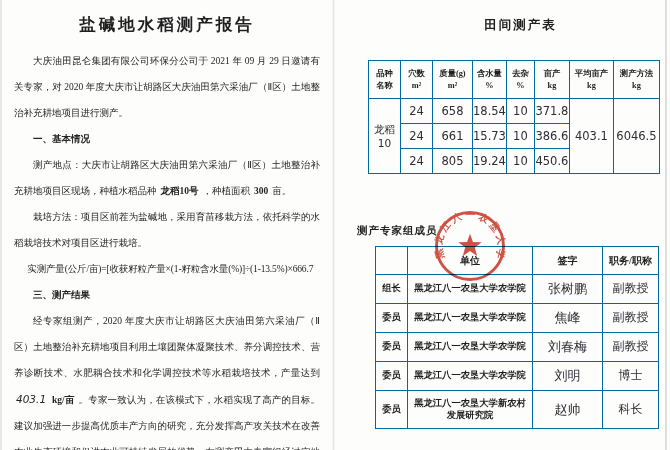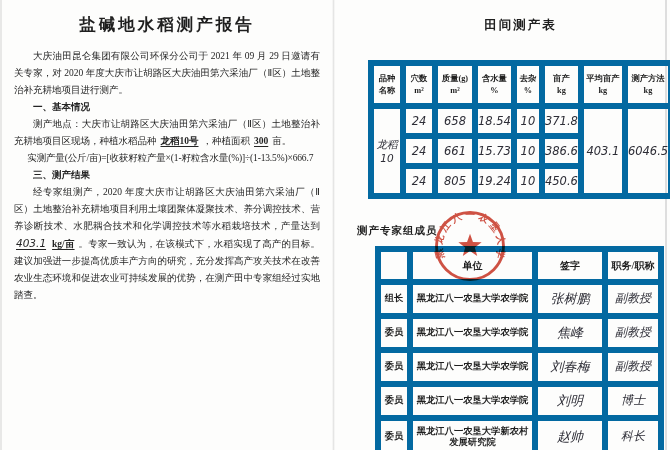--- a/index.html
+++ b/index.html
@@ -6,35 +6,35 @@
   #stage{position:relative;width:670px;height:450px;background:#fdfdfc;overflow:hidden;
          font-family:"Liberation Serif",serif;color:#1f1f1f;}
   .seam{position:absolute;left:332px;top:0;width:3px;height:450px;
         background:linear-gradient(90deg,rgba(0,0,0,0),rgba(120,120,120,.18),rgba(0,0,0,0));}
   .edge-r{position:absolute;right:3px;top:0;width:2px;height:450px;background:rgba(130,130,130,.25);}
   .edge-l{position:absolute;left:0;top:0;width:2px;height:450px;background:rgba(150,150,150,.2);}
 
   
   .page-left{position:absolute;left:14px;top:4px;width:306px;}
   .doc-title{text-align:center;font-weight:bold;font-size:16.5px;letter-spacing:3px;margin:10px 0 12px 0;}
-  .page-left p{margin:0;font-size:9.5px;line-height:17px;text-align:justify;color:#242424;}
+  .page-left p{margin:0;font-size:9.5px;line-height:26px;text-align:justify;color:#242424;}
   .ind{text-indent:2em;}
   .h{font-weight:bold;}
   .formula{font-size:8.1px;white-space:nowrap;letter-spacing:-.15px;text-indent:1.4em;}
-  .u{text-decoration:underline;text-underline-offset:2px;margin-top:16px;}
+  .u{text-underline-offset:2px;margin-top:16px;}
   .vu{font-weight:bold;padding:0 4px;}
-  .hw{font-family:"DejaVu Sans",sans-serif;font-style:italic;color:#2d2d36;}
+  .hw{font-family:"DejaVu Sans",sans-serif;color:#2d2d36;}
   .hw-inline{font-family:"DejaVu Sans",sans-serif;font-style:italic;font-size:10.5px;padding:0 2px;}
 
   
   .page-right{position:absolute;left:335px;top:0;width:335px;height:450px;padding-left:36px;}
   .ft-title{position:absolute;top:17px;left:0;width:100%;text-align:center;
             font-size:12.5px;font-weight:bold;letter-spacing:2px;}
   table{border-collapse:collapse;table-layout:fixed;}
-  td,th{border:6px solid #0369a1;text-align:center;vertical-align:middle;padding:0;overflow:hidden;}
+  td,th{border:1px solid #0369a1;text-align:center;vertical-align:middle;padding:0;overflow:hidden;}
   .ft{position:absolute;left:33px;top:60px;}
   .ft th{font-size:8.3px;font-weight:bold;line-height:12px;height:37px;font-family:"Liberation Serif",serif;}
   .ft td{height:24px;font-size:12px;}
   .ft .hw{font-size:11.5px;}
   .et-label{position:absolute;left:22px;top:224px;font-size:10.5px;font-weight:bold;letter-spacing:1px;}
   .et{position:absolute;left:40px;top:246px;}
   .et th{height:27px;font-size:10px;font-weight:bold;}
   .et td{height:28px;font-size:9.3px;font-weight:bold;line-height:11.5px;}
   .et td.sig{font-weight:normal;font-size:13px;}
   .et td.ttl{font-weight:normal;font-size:12px;}
@@ -54,20 +54,21 @@
 
   <div class="page-left">
     <div class="doc-title">盐碱地水稻测产报告</div>
 
     <p class="ind">大庆油田昆仑集团有限公司环保分公司于 2021 年 09 月 29 日邀请有关专家，对 2020 年度大庆市让胡路区大庆油田第六采油厂（Ⅱ区）土地整治补充耕地项目进行测产。</p>
 
     <p class="ind h">一、基本情况</p>
 
     <p class="ind"><span>测产地点：大庆市让胡路区大庆油田第六采油厂（Ⅱ区）土地整治补充耕地项目区现场，种植水稻品种</span><span class="u vu">龙稻10号</span><span>，种植面积</span><span class="u vu">300</span><span>亩。</span></p>
 
+    <p class="ind">栽培方法：项目区前茬为盐碱地，采用育苗移栽方法，依托科学的水稻栽培技术对项目区进行栽培。</p>
 
 
 
     <p class="formula">实测产量(公斤/亩)=[收获籽粒产量×(1-籽粒含水量(%)]÷(1-13.5%)×666.7</p>
 
     <p class="ind h">三、测产结果</p>
 
     <p class="ind"><span>经专家组测产，2020 年度大庆市让胡路区大庆油田第六采油厂（Ⅱ区）土地整治补充耕地项目利用土壤团聚体凝聚技术、养分调控技术、营养诊断技术、水肥耦合技术和化学调控技术等水稻栽培技术，产量达到</span><span class="u hw-inline">403.1</span><span class="u vu">kg/亩</span><span>。专家一致认为，在该模式下，水稻实现了高产的目标。建议加强进一步提高优质丰产方向的研究，充分发挥高产攻关技术在改善农业生态环境和促进农业可持续发展的优势，在测产田中专家组经过实地踏查。</span></p>
   </div>
 

